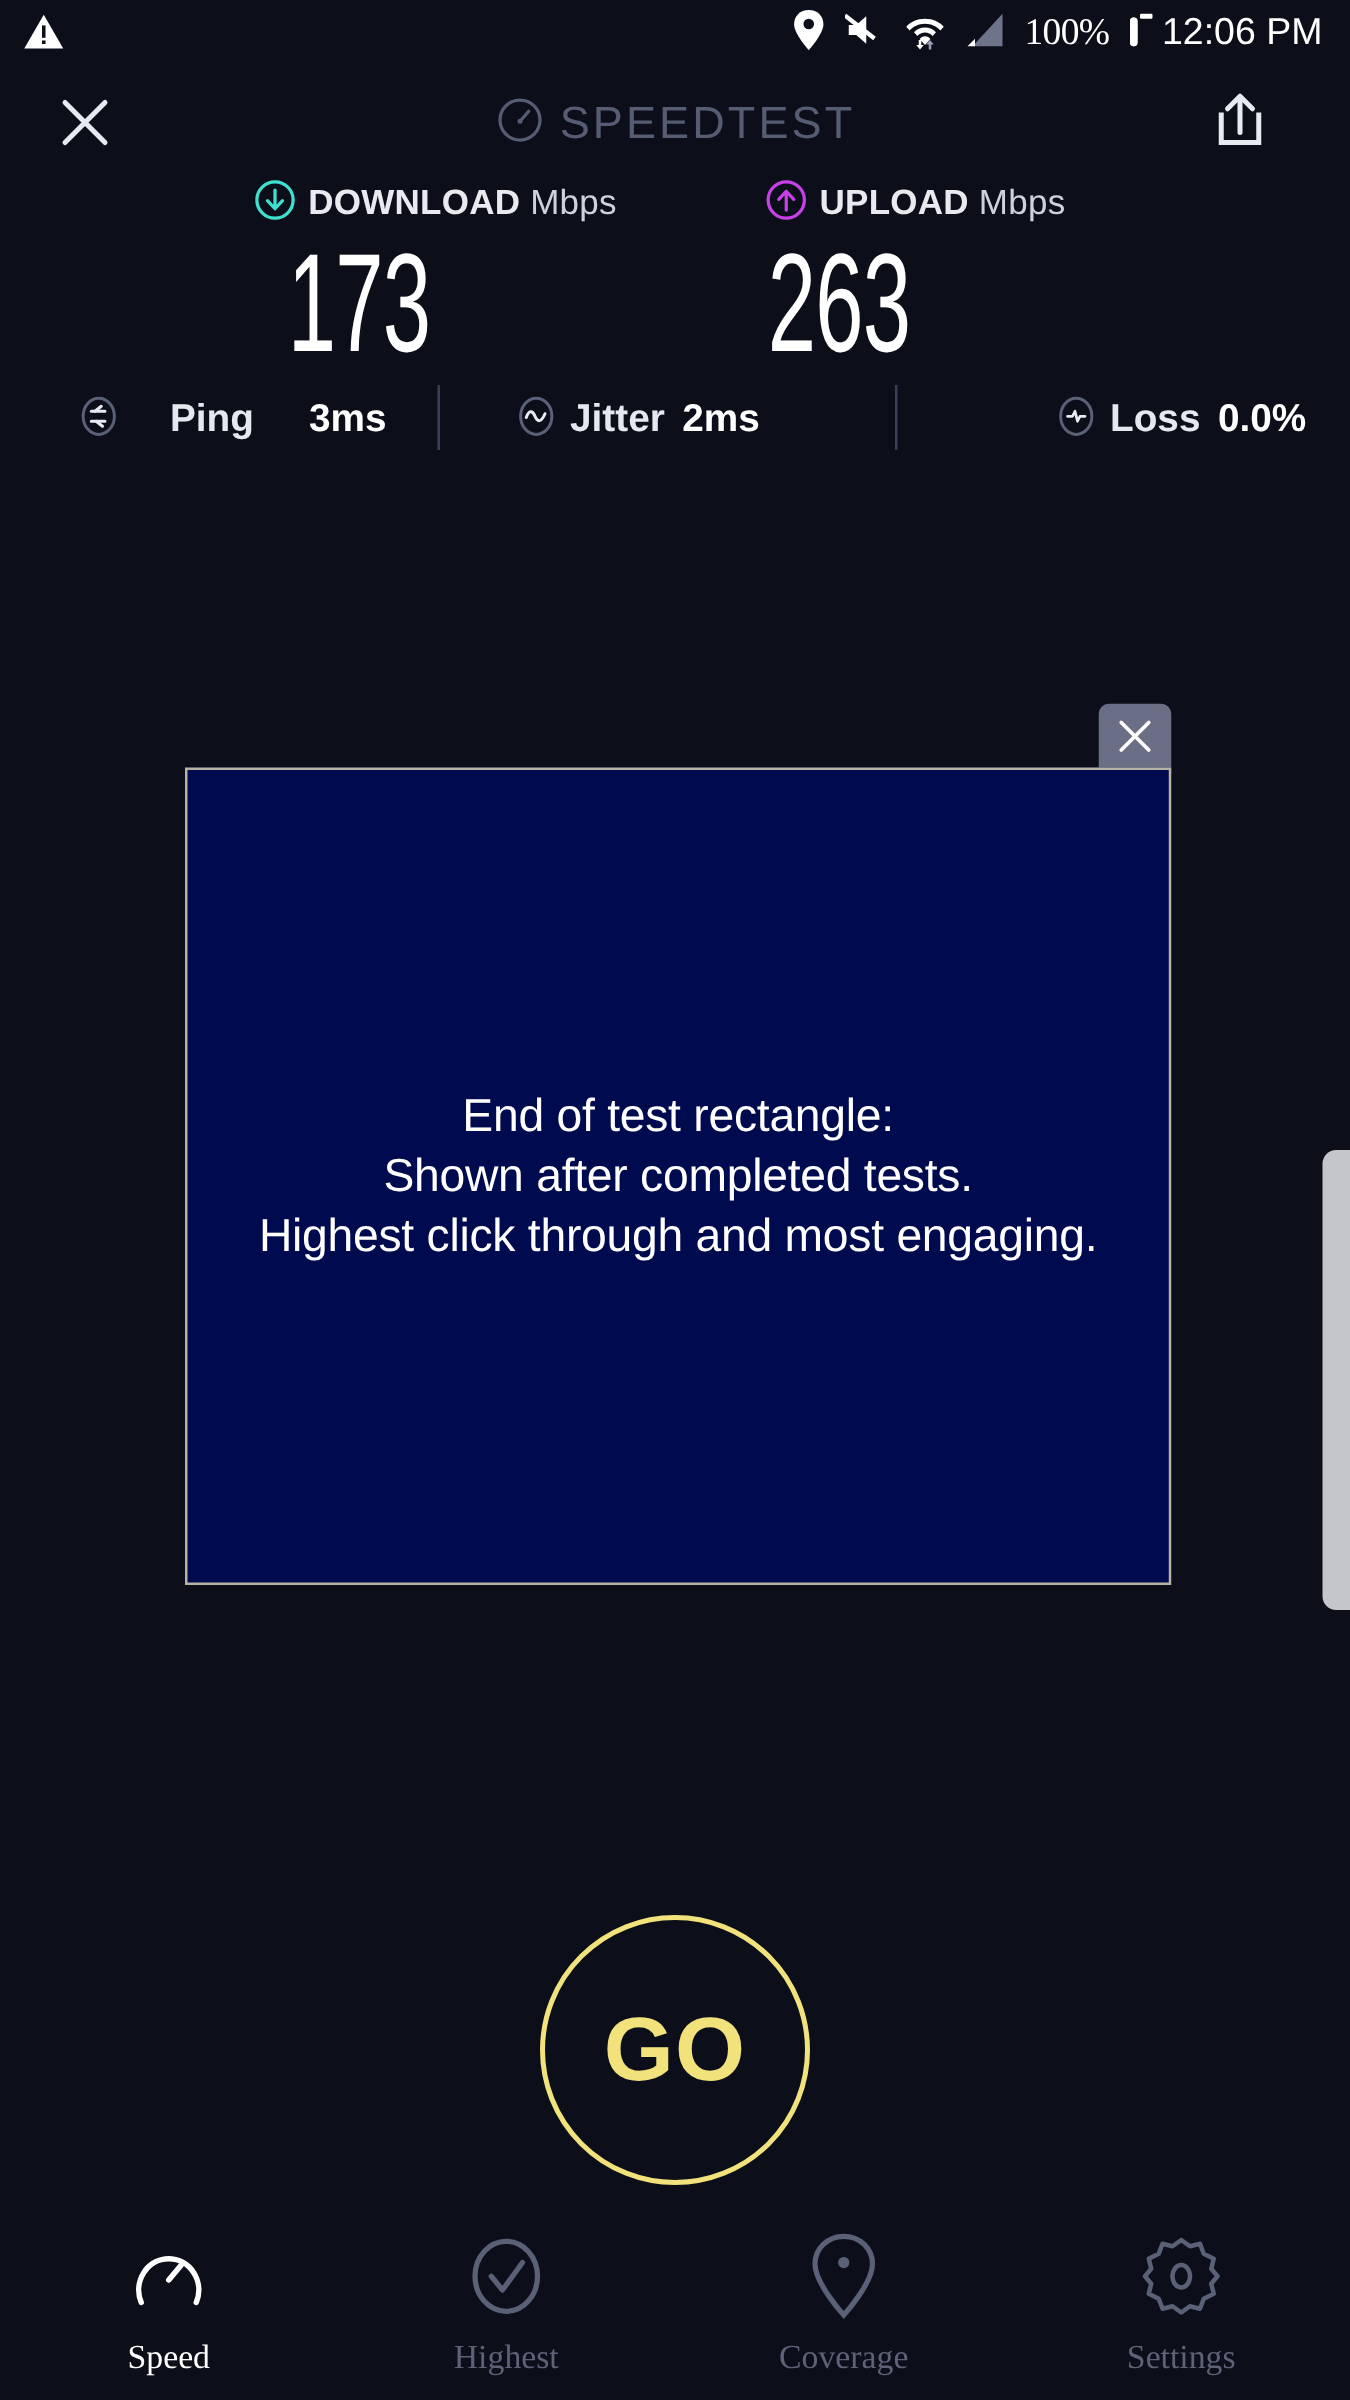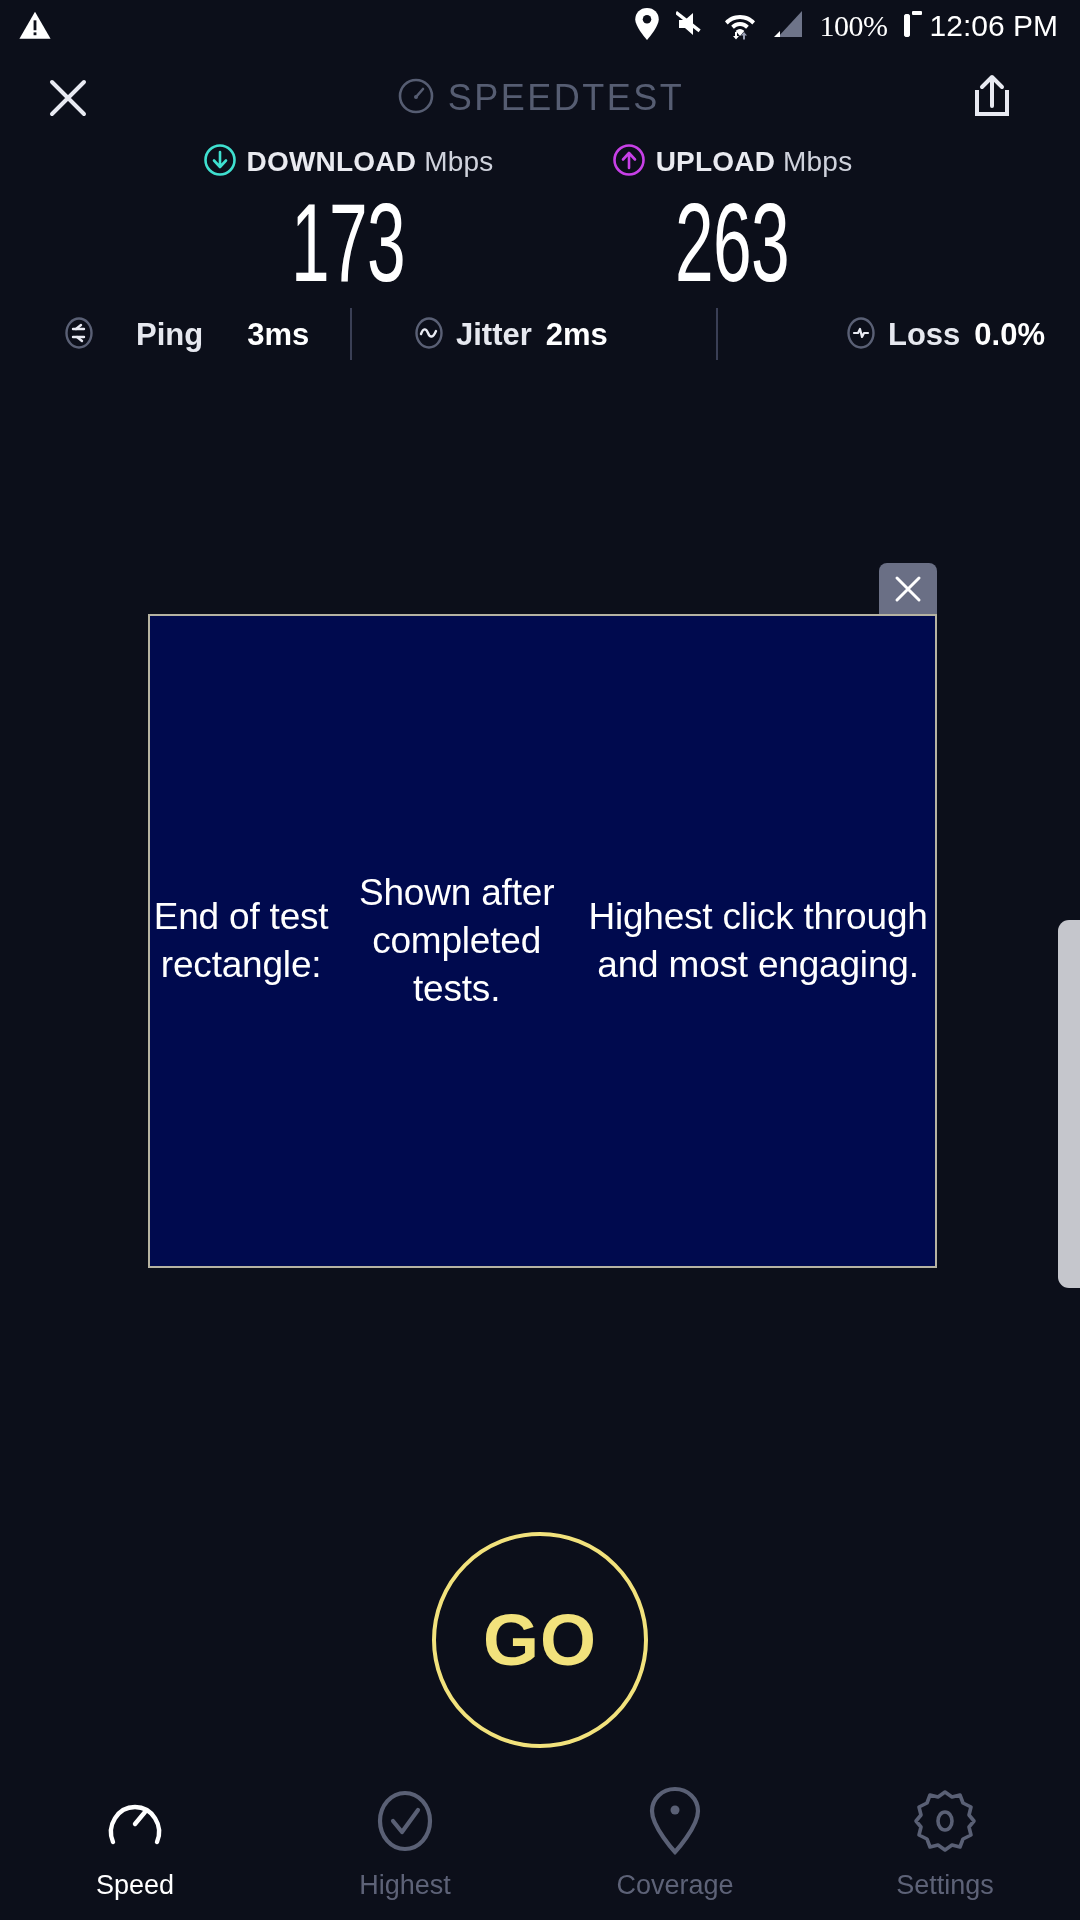--- a/index.html
+++ b/index.html
@@ -63,21 +63,21 @@
   }
   .hdr-brand-text {
     font-size:36px; letter-spacing:2.5px; color:#565d72; font-weight:400;
   }
 
   
   .results { position:absolute; left:0; top:142px; width:1080px; }
   .res-row {
     display:flex; justify-content:center; align-items:flex-start;
   }
-  .res-col { width:380px; text-align:center; position:relative; }
+  .res-col { width:380px; position:relative; }
   .res-col.dl { margin-right:4px; }
   .res-head {
     display:flex; align-items:center; justify-content:center; gap:10px;
     height:40px;
   }
   .res-head-label {
     font-size:28px; color:#e9eaf0; font-weight:600; letter-spacing:0.2px;
   }
   .res-head-label .unit { font-weight:400; color:#cfd2dc; }
   .res-value {
@@ -112,21 +112,21 @@
     display:flex; align-items:center; justify-content:center;
   }
   .ad-box {
     position:absolute; left:148px; top:614px;
     width:789px; height:654px;
     background:#000a4e;
     border:2px solid #b6b3a2;
   }
   .ad-text {
     position:absolute; left:0; top:0; width:100%; height:100%;
-    display:flex; align-items:center; justify-content:center;
+    display:flex; flex-direction:column; align-items:center; justify-content:center;
     gap:0px;
   }
   .ad-line {
     font-size:37px; line-height:48px; color:#ffffff; text-align:center;
     font-family:"Liberation Sans", sans-serif;
     letter-spacing:-0.2px;
   }
   .scrollbar {
     position:absolute; right:0px; top:920px;
     width:22px; height:368px;
@@ -151,21 +151,21 @@
     position:absolute; left:0; bottom:0; width:1080px; height:160px;
     display:flex;
   }
   .navitem {
     flex:1; display:flex; flex-direction:column;
     align-items:center; justify-content:center; gap:14px;
     padding-top:6px;
   }
   .navitem .nav-label { font-size:27px; }
   .navitem.active .nav-label { color:#ffffff; }
-  .navitem .nav-label { color:#5d6277; }
+  .navitem .nav-label { color:#5d6277;font-family:Liberation Serif, serif; }
   .nav-icon { height:70px; display:flex; align-items:center; justify-content:center; }
 </style>
 </head>
 <body>
 
 <div id="app">
 
   <div class="statusbar">
 
     <span class="sb-left">

